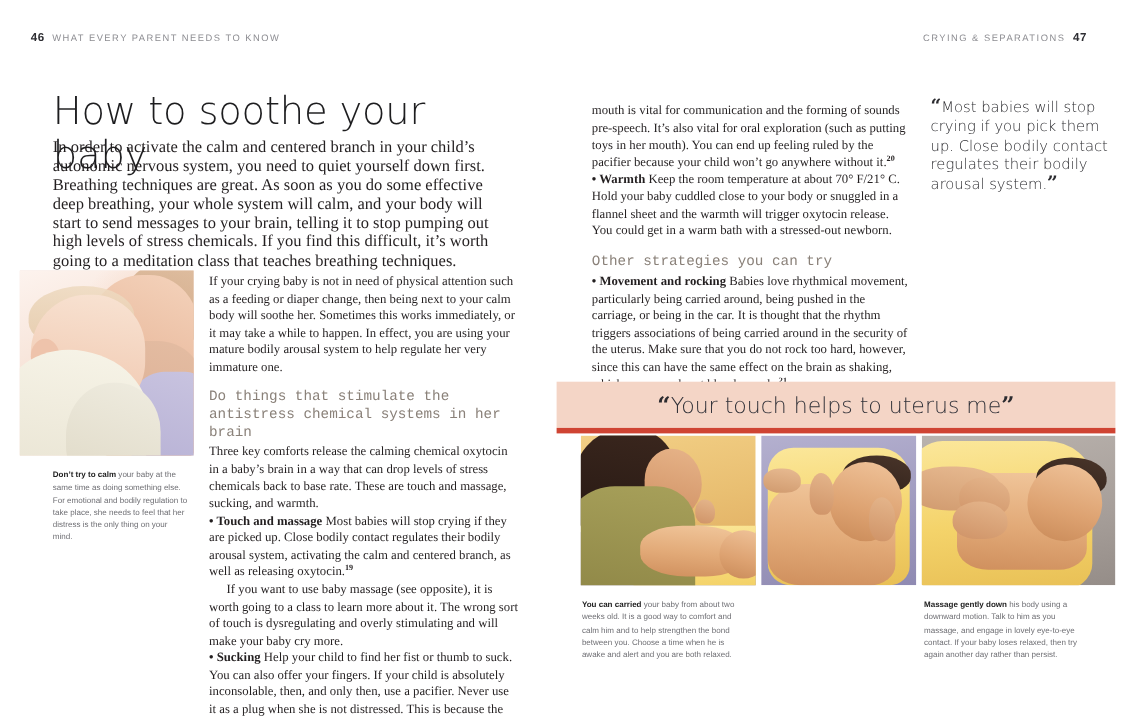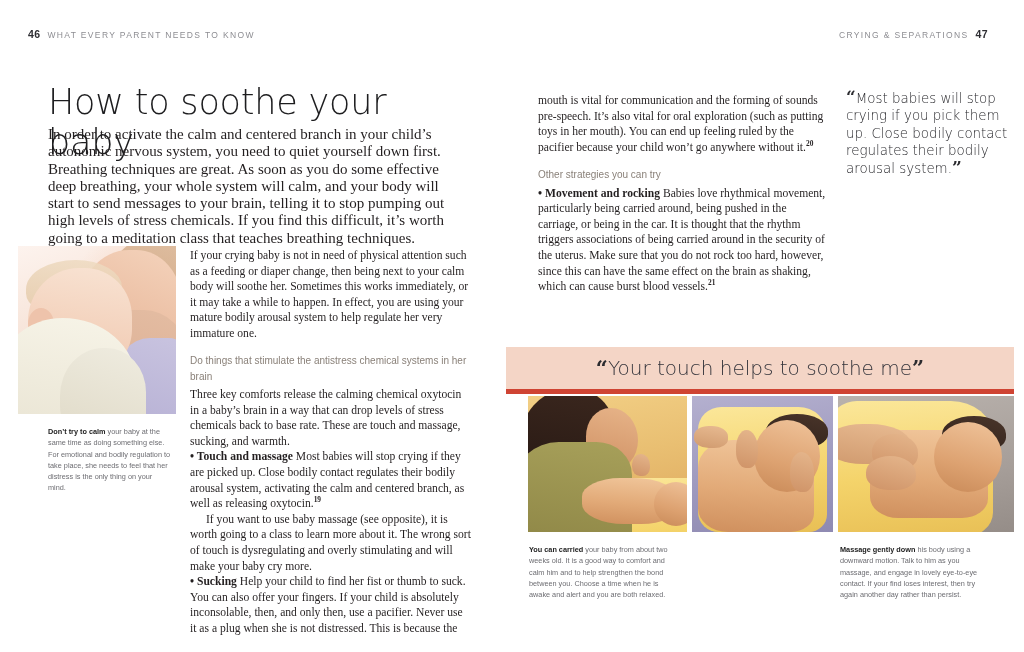--- a/index.html
+++ b/index.html
@@ -57,23 +57,23 @@
     color: #231f20;
     text-align: left;
   }
   .bodytext p { margin: 0; }
   .bodytext p + p { margin-top: 0px; }
   .indent { text-indent: 16px; }
   b, .runin { font-weight: bold; }
   sup { font-size: 7.4px; font-weight: bold; vertical-align: super; line-height: 0; }
 
   .subhead {
-    font-family: Liberation Sans, sans-serif;
+    font-family: Liberation Mono, monospace;
     font-weight: 300;
-    font-size: 10px;
+    font-size: 13px;
     line-height: 16.2px;
     color: #8a8179;
     margin-bottom: 2px;
   }
 
   
   .intro {
     position: absolute;
     left: 48px; top: 126px;
     width: 418px;
@@ -333,35 +333,36 @@
       <p>Three key comforts release the calming chemical oxytocin in a baby’s brain in a way that can drop levels of stress chemicals back to base rate. These are touch and massage, sucking, and warmth.</p>
       <p><b>• Touch and massage</b><span>  Most babies will stop crying if they are picked up. Close bodily contact regulates their bodily arousal system, activating the calm and centered branch, as well as releasing oxytocin.</span><sup>19</sup></p>
       <p class="indent">If you want to use baby massage (see opposite), it is worth going to a class to learn more about it. The wrong sort of touch is dysregulating and overly stimulating and will make your baby cry more.</p>
       <p><b>• Sucking</b><span>  Help your child to find her fist or thumb to suck. You can also offer your fingers. If your child is absolutely inconsolable, then, and only then, use a pacifier. Never use it as a plug when she is not distressed. This is because the</span></p>
     </div>
   </div>
 
   <div class="right-col1 bodytext">
     <div class="block">
       <p><span>mouth is vital for communication and the forming of sounds pre-speech. It’s also vital for oral exploration (such as putting toys in her mouth). You can end up feeling ruled by the pacifier because your child won’t go anywhere without it.</span><sup>20</sup></p>
+      <p><b>• Warmth</b><span> Keep the room temperature at about 70° F/21° C. Hold your baby cuddled close to your body or snuggled in a flannel sheet and the warmth will trigger oxytocin release. You could get in a warm bath with a stressed-out newborn.</span></p>
     </div>
 
     <div class="block">
       <div class="subhead">Other strategies you can try</div>
       <p><b>• Movement and rocking</b><span> Babies love rhythmical movement, particularly being carried around, being pushed in the carriage, or being in the car. It is thought that the rhythm triggers associations of being carried around in the security of the uterus. Make sure that you do not rock too hard, however, since this can have the same effect on the brain as shaking, which can cause burst blood vessels.</span><sup>21</sup></p>
     </div>
   </div>
 
   <div class="pullquote">
     <span class="qm">“</span><span>Most babies will stop crying if you pick them up. Close bodily contact regulates their bodily arousal system.</span><span class="qm">”</span>
   </div>
 
   <div class="banner">
     <div class="banner-text">
-      <span class="qm">“</span><span>Your touch helps to soothe me</span><span class="qm">”</span>
+      <span class="qm">“</span><span>Your touch helps to uterus me</span><span class="qm">”</span>
     </div>
   </div>
   <div class="banner-rule"></div>
 
   <div class="photo-row">
 
     <div class="ph ph1">
       <div class="sky"></div>
       <div class="towelB"></div>
       <div class="towelY" style="left:30%;bottom:-30%;width:100%;height:70%;"></div>
@@ -394,16 +395,16 @@
       <div class="hand" style="left:34px;top:38px;width:46px;height:36px;"></div>
       <div class="hand" style="left:28px;top:60px;width:50px;height:34px;"></div>
     </div>
 
   </div>
 
   <div class="caption cap3 cap-a">
     <b>You can carried</b><span> your baby from about two weeks old. It is a good way to comfort and calm him and to help strengthen the bond between you. Choose a time when he is awake and alert and you are both relaxed.</span>
   </div>
   <div class="caption cap3 cap-c">
-    <b>Massage gently down</b><span> his body using a downward motion. Talk to him as you massage, and engage in lovely eye-to-eye contact. If your find loses interest, then try again another day rather than persist.</span>
+    <b>Massage gently down</b><span> his body using a downward motion. Talk to him as you massage, and engage in lovely eye-to-eye contact. If your baby loses relaxed, then try again another day rather than persist.</span>
   </div>
 
 </div>
 
 </body></html>

